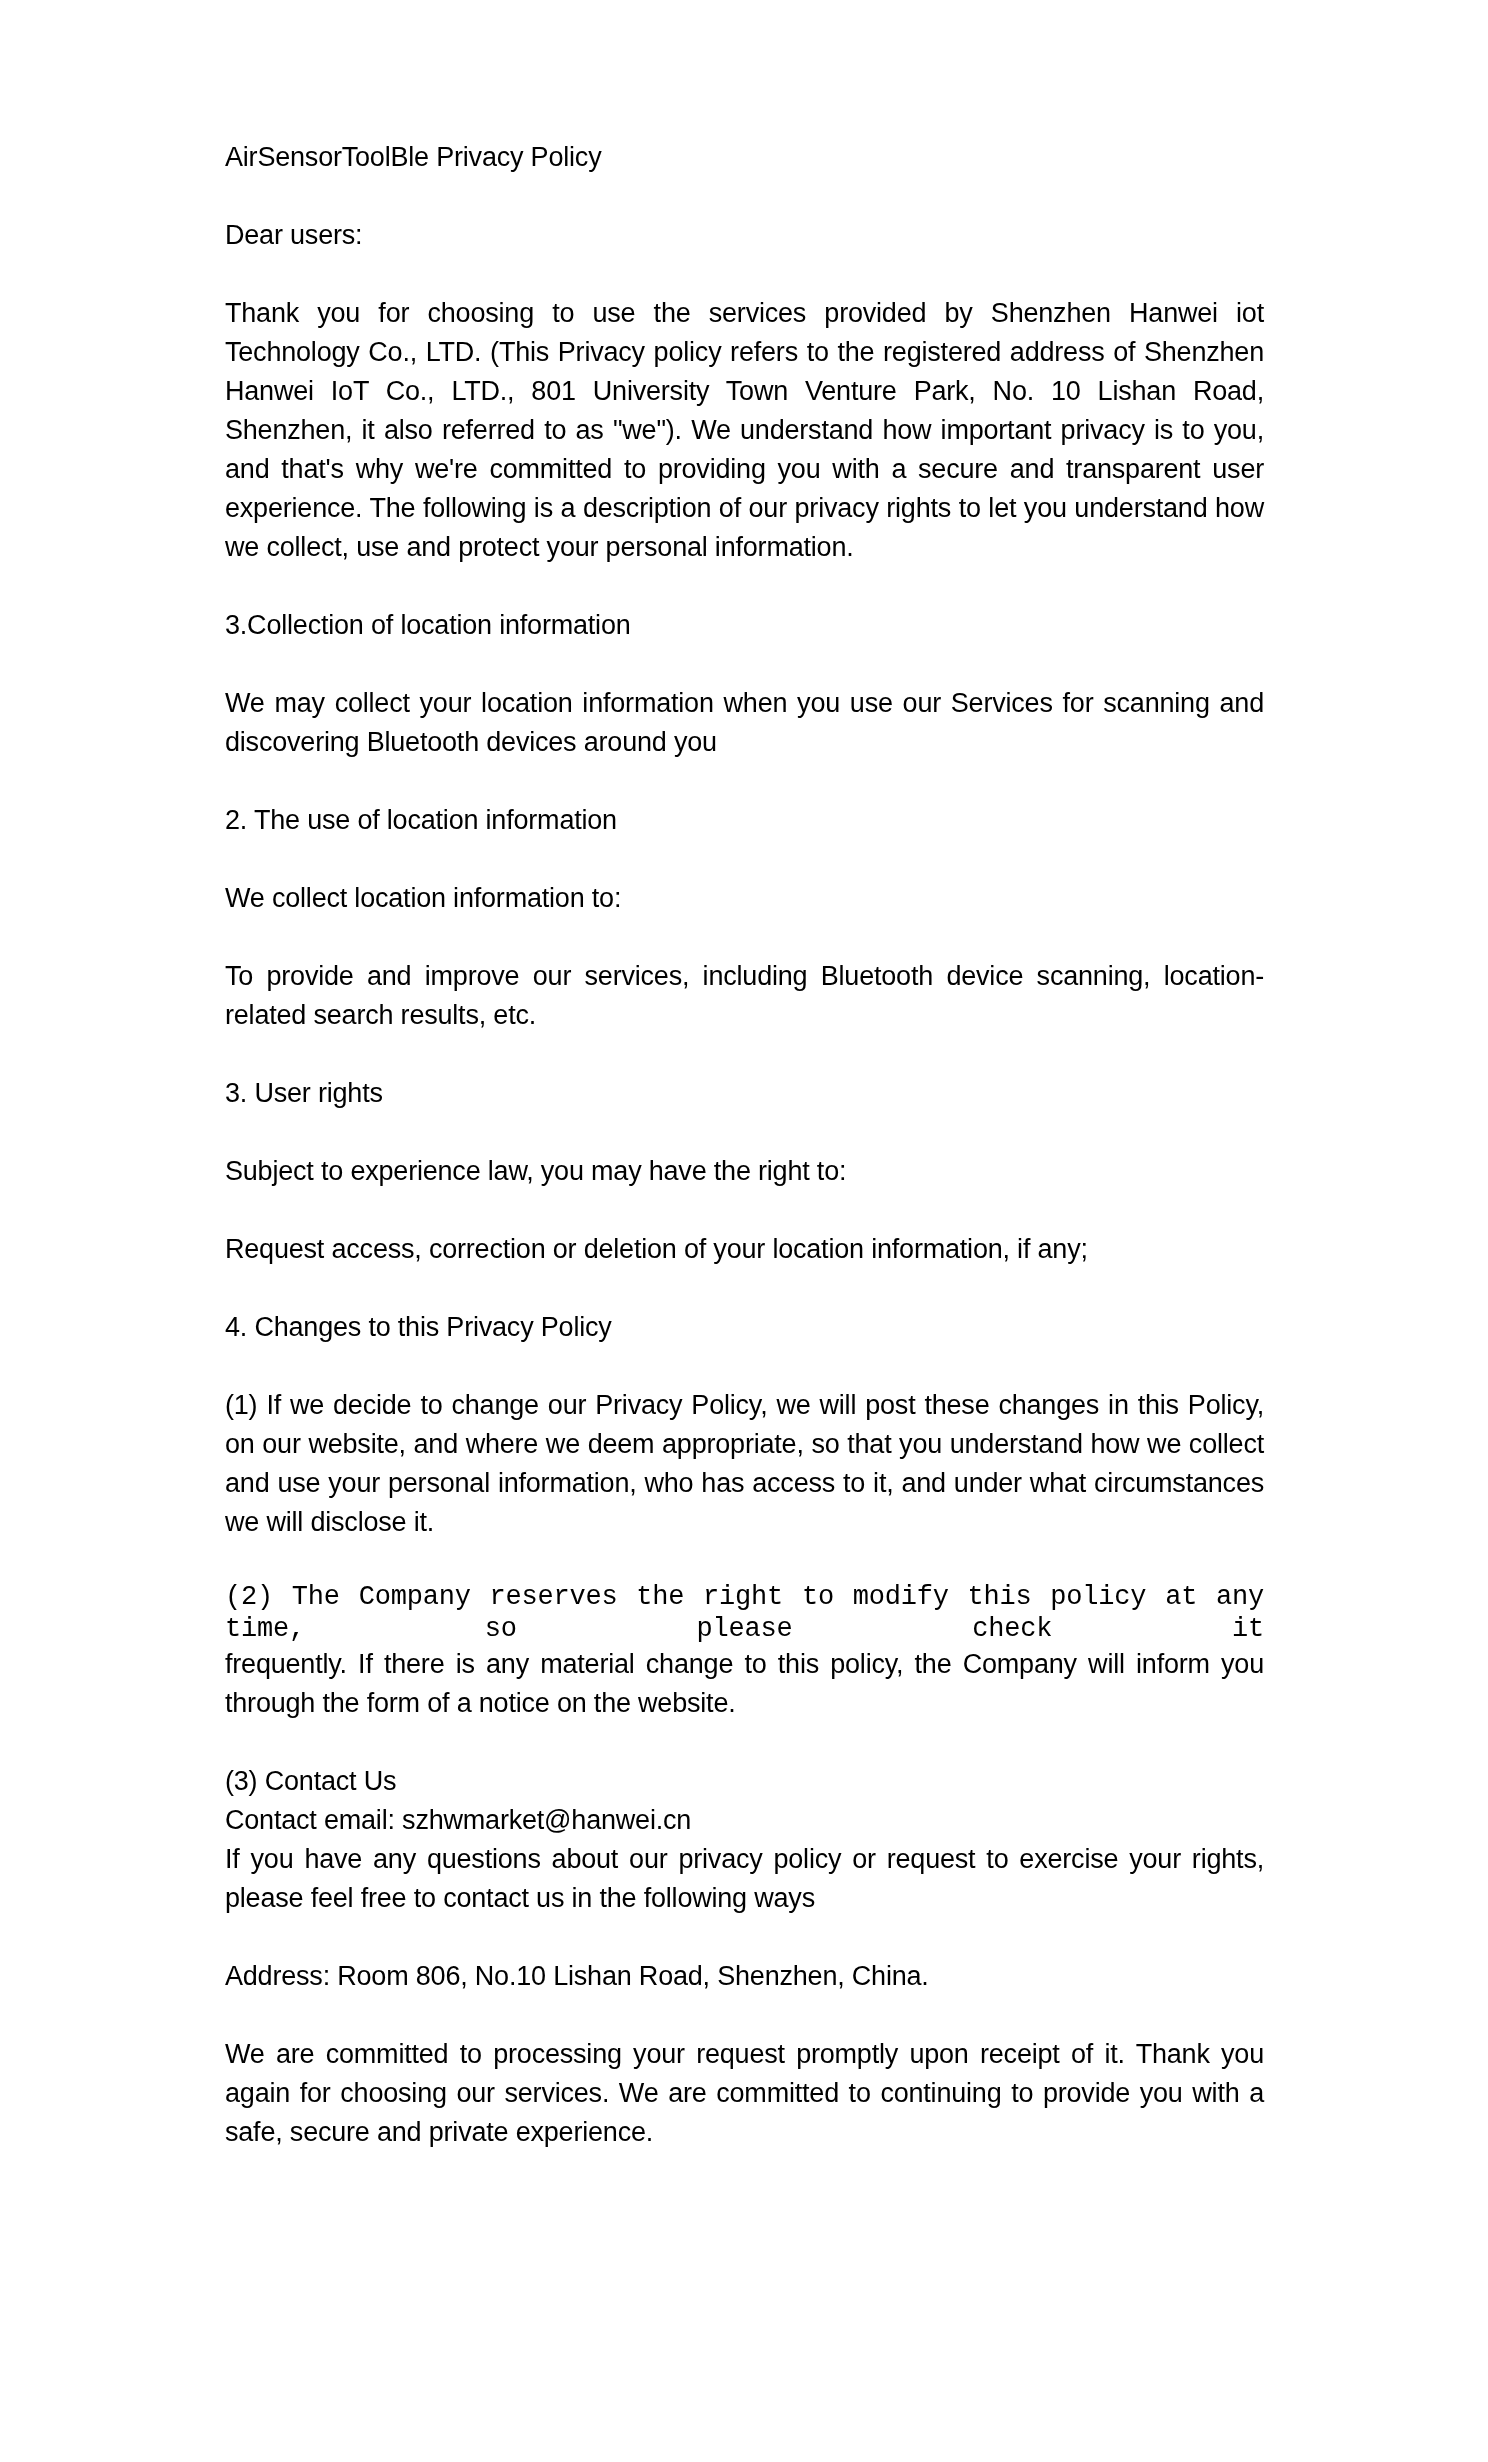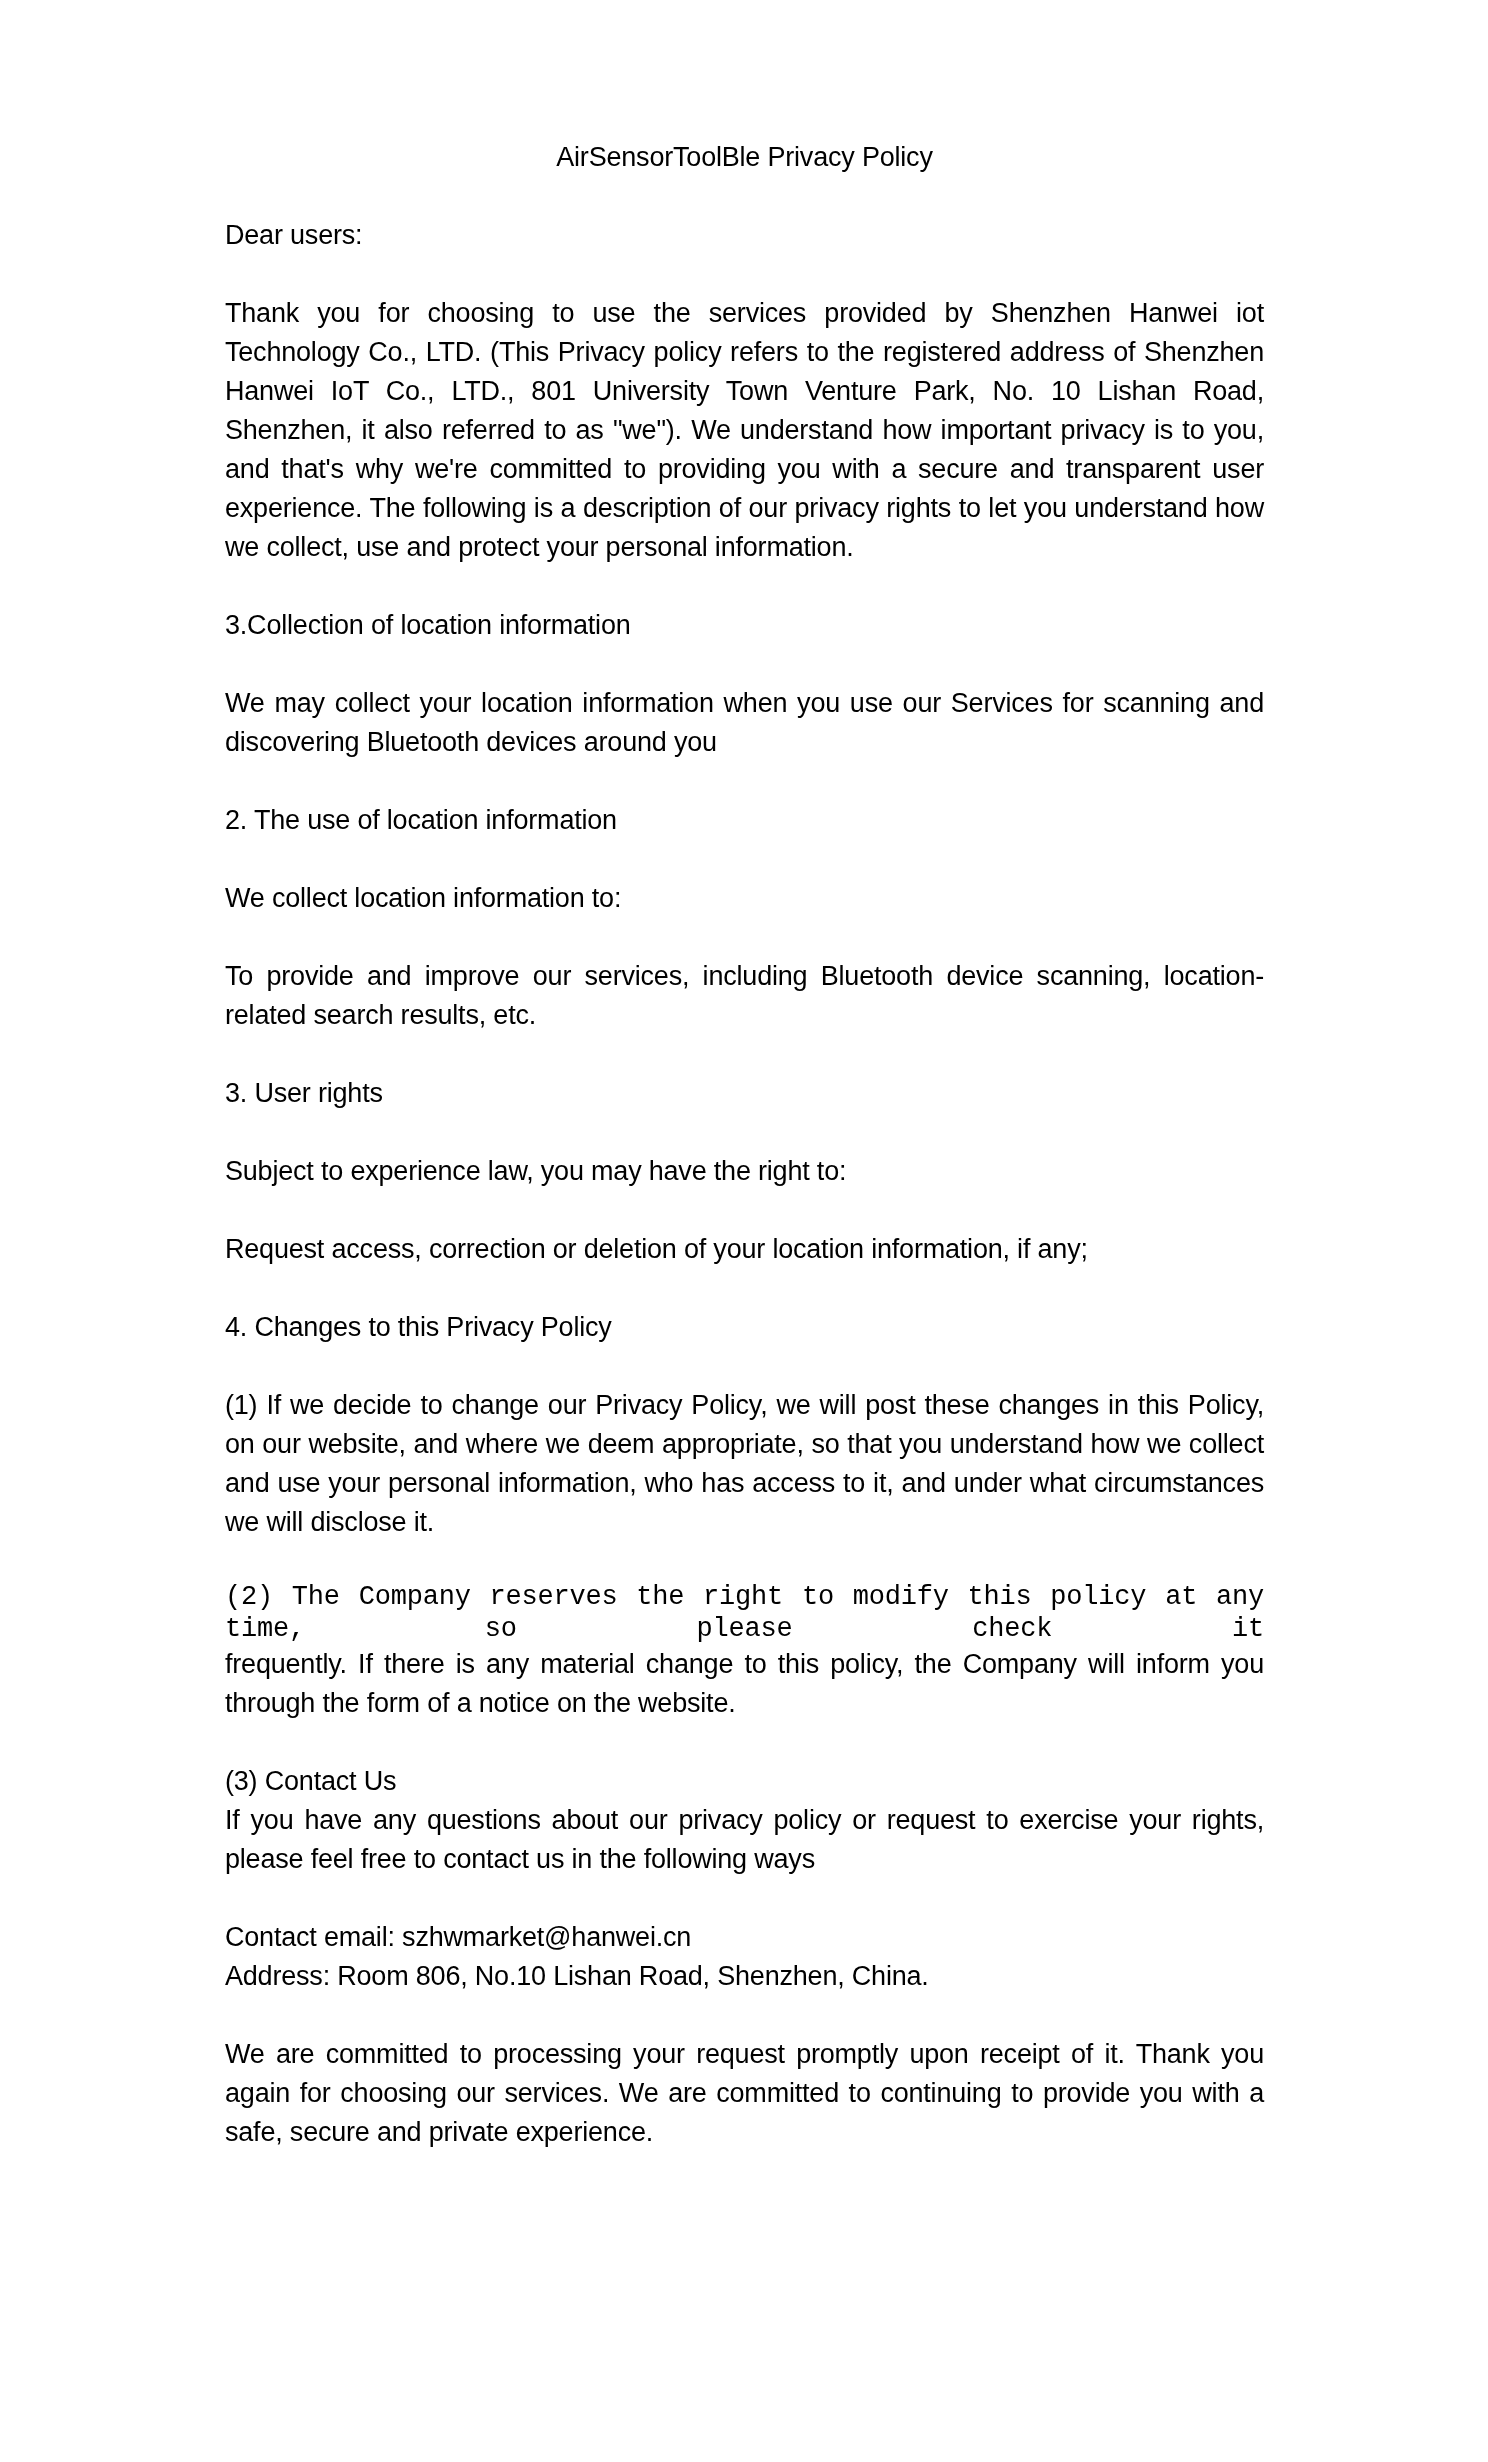--- a/index.html
+++ b/index.html
@@ -18,21 +18,21 @@
     .page {
       position: absolute;
       left: 225px;
       top: 138px;
       width: 1039px;
       font-size: 27px;
       line-height: 39px;
       letter-spacing: -0.2px;
     }
     .title {
-      text-align: center;
+      text-align: left;
       margin: 0 0 39px 0;
       font-weight: normal;
       font-size: 27px;
     }
     .p {
       margin: 0 0 39px 0;
       text-align: justify;
     }
     .p.nogap { margin-bottom: 0; }
     a.email {
@@ -61,22 +61,22 @@
   <div class="p">Subject to experience law, you may have the right to:</div>
   <div class="p">Request access, correction or deletion of your location information, if any;</div>
 
   <div class="p">4. Changes to this Privacy Policy</div>
   <div class="p">(1) If we decide to change our Privacy Policy, we will post these changes in this Policy, on our website, and where we deem appropriate, so that you understand how we collect and use your personal information, who has access to it, and under what circumstances we will disclose it.</div>
 
   <div class="p nogap" style="text-align-last: justify; line-height: 32px; margin-top: 0; font-family: Liberation Mono, monospace;">(2) The Company reserves the right to modify this policy at any time, so please check it</div>
   <div class="p">frequently. If there is any material change to this policy, the Company will inform you through the form of a notice on the website.</div>
 
   <div class="p nogap">(3) Contact Us</div>
-  <div class="p">If you have any questions about our privacy policy or request to exercise your rights, please feel free to contact us in the following ways</div>
-
   <div class="p nogap">
     <span>Contact email: </span><a class="email">szhwmarket@hanwei.cn</a>
   </div>
+
+  <div class="p">If you have any questions about our privacy policy or request to exercise your rights, please feel free to contact us in the following ways</div>
   <div class="p">Address: Room 806, No.10 Lishan Road, Shenzhen, China.</div>
 
   <div class="p">We are committed to processing your request promptly upon receipt of it. Thank you again for choosing our services. We are committed to continuing to provide you with a safe, secure and private experience.</div>
 </div>
 
 
 </body></html>

